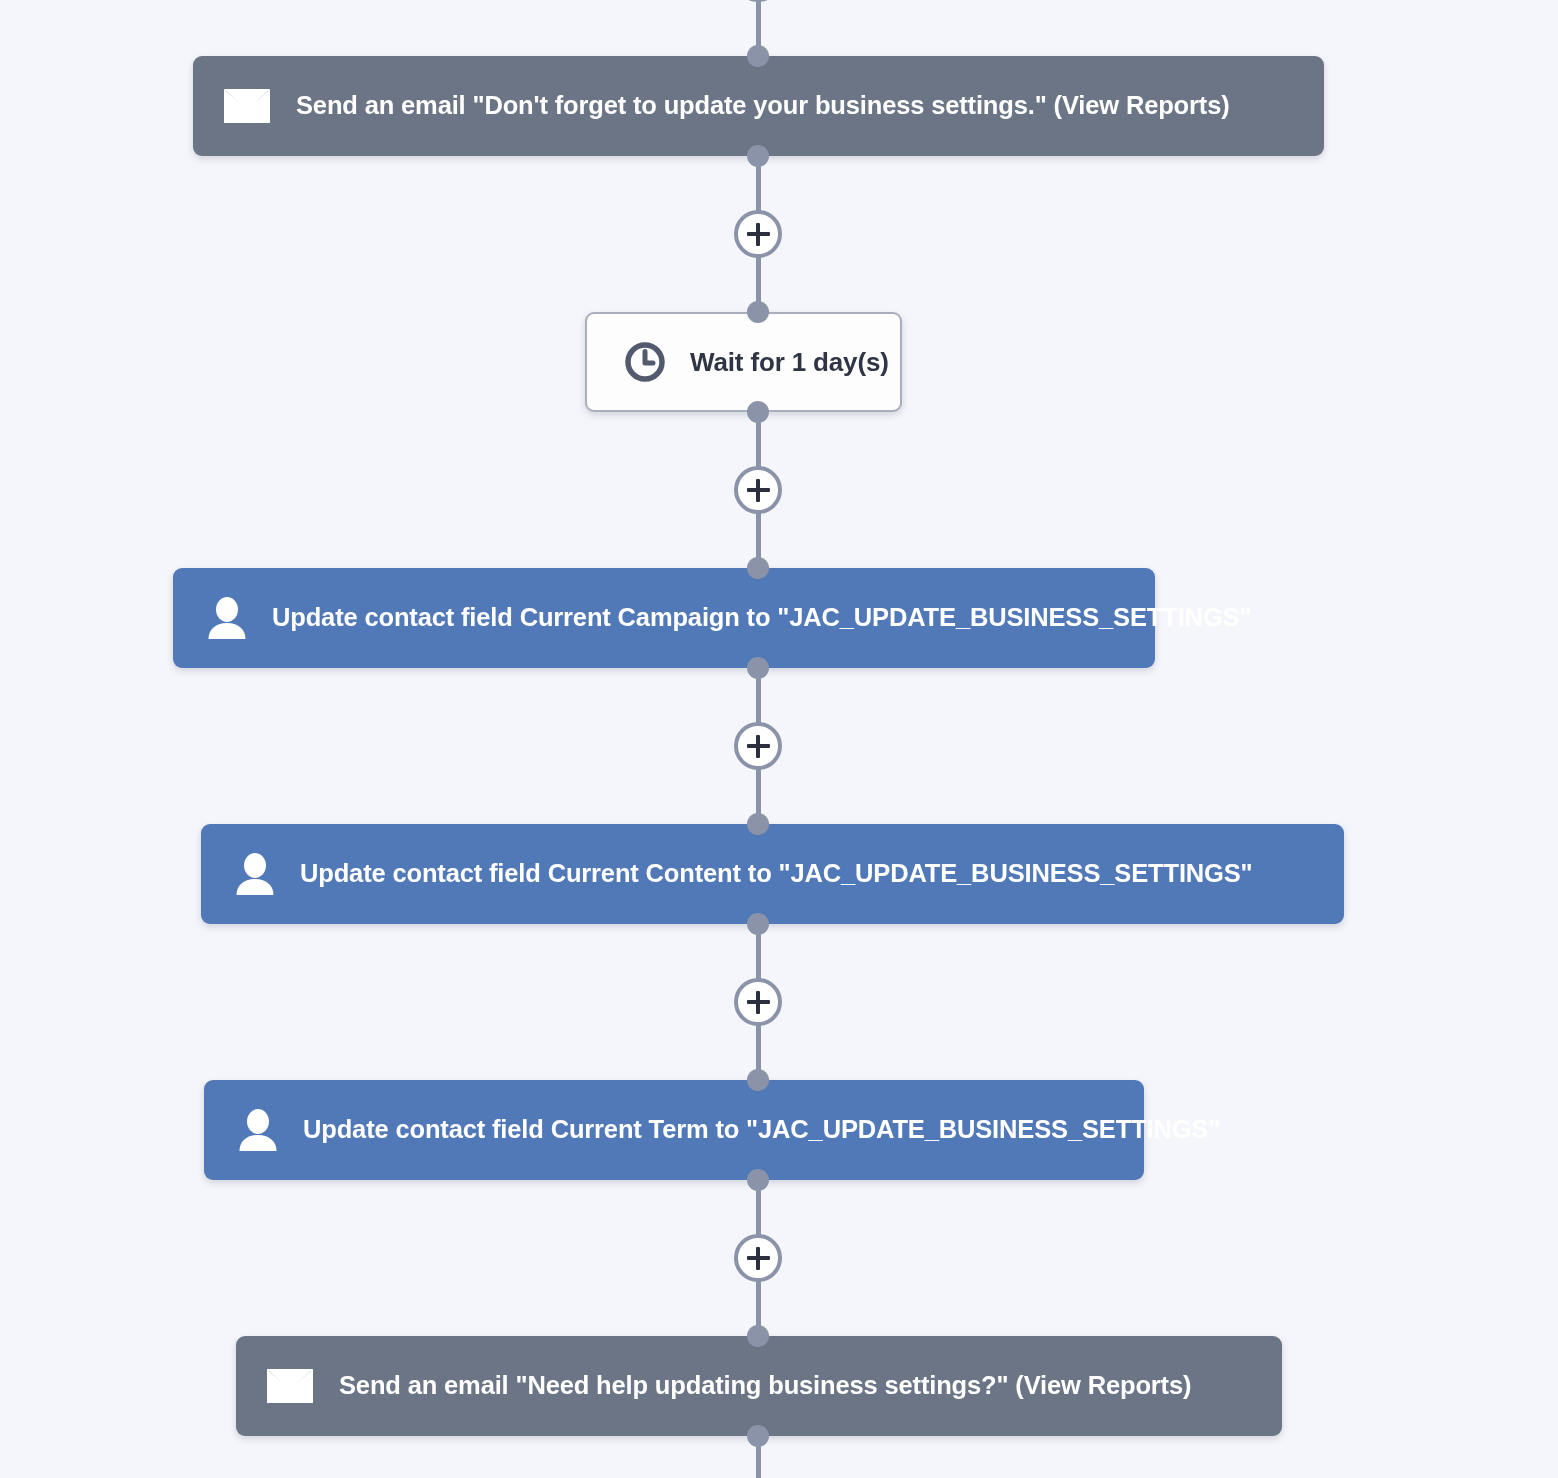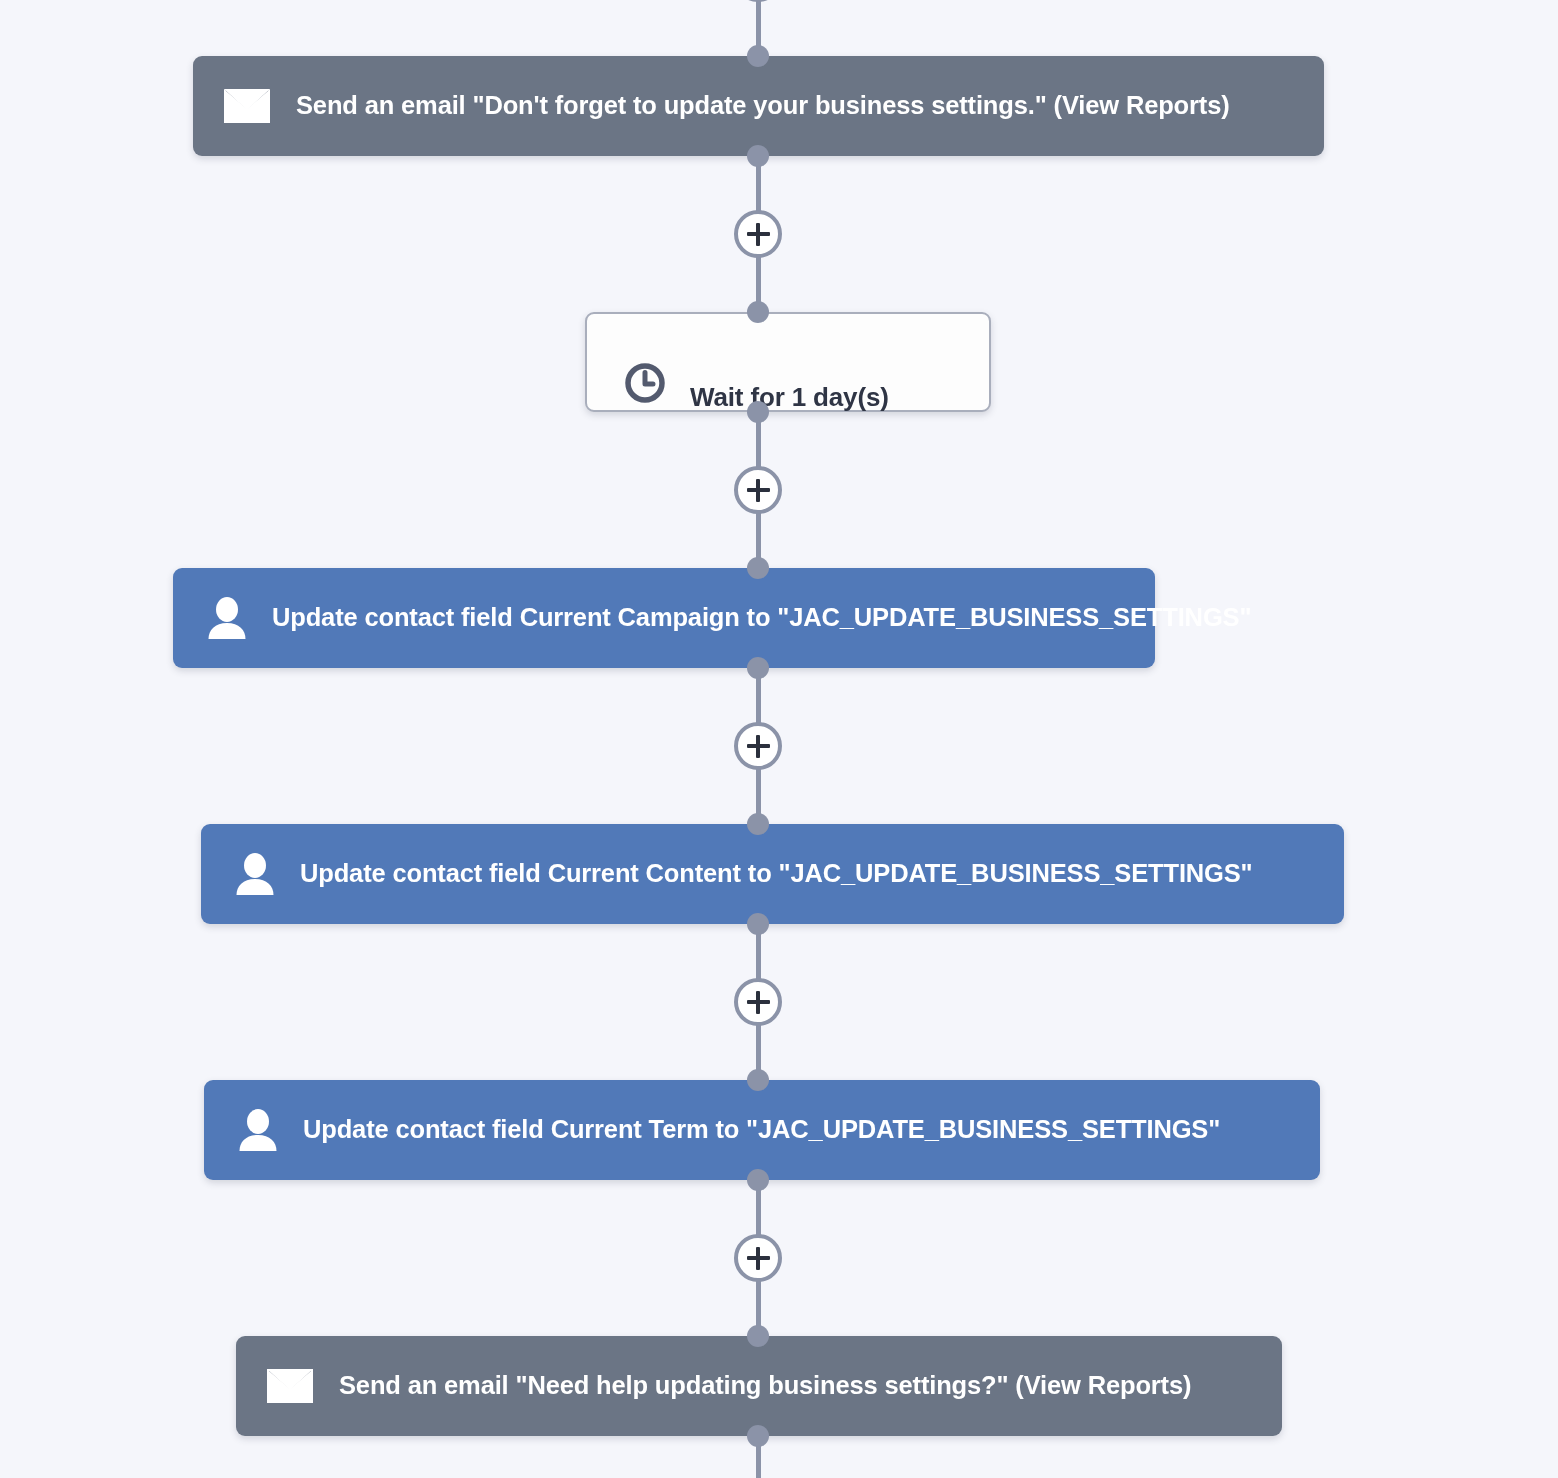--- a/index.html
+++ b/index.html
@@ -146,21 +146,21 @@
         <path fill="#ffffff" d="M0 0 H46 L23 21 Z"></path>
       </svg>
     </span>
     <span class="node-label">Send an email "Don't forget to update your business settings." (View Reports)</span>
   </div>
   <div class="anchor" style="top:56px;"></div>
   <div class="anchor" style="top:156px;"></div>
 
   <div class="plus-btn" style="top:234px;"></div>
 
-  <div class="node node-wait" style="left:585px; top:312px; width:406px;align-items:flex-end;">
+  <div class="node node-wait" style="left:585px; top:312px; width:317px;">
     <span class="node-icon">
       <svg width="44" height="44" viewBox="0 0 44 44">
         <circle cx="22" cy="22" r="17" fill="none" stroke="#535a6e" stroke-width="5.5"></circle>
         <path d="M22 11.5 V23 H30" fill="none" stroke="#535a6e" stroke-width="5" stroke-linecap="round" stroke-linejoin="round"></path>
       </svg>
     </span>
     <span class="node-label">Wait for 1 day(s)</span>
   </div>
   <div class="anchor" style="top:312px;"></div>
   <div class="anchor" style="top:412px;"></div>
@@ -188,21 +188,21 @@
         <path fill="#ffffff" d="M20 26 C8 26 1.5 33 1.5 42 H38.5 C38.5 33 32 26 20 26 Z"></path>
       </svg>
     </span>
     <span class="node-label">Update contact field Current Content to "JAC_UPDATE_BUSINESS_SETTINGS"</span>
   </div>
   <div class="anchor" style="top:824px;"></div>
   <div class="anchor" style="top:924px;"></div>
 
   <div class="plus-btn" style="top:1002px;"></div>
 
-  <div class="node node-contact" style="left:204px; top:1080px; width:1116px;">
+  <div class="node node-contact" style="left:204px; top:1080px; width:940px;">
     <span class="node-icon">
       <svg width="40" height="42" viewBox="0 0 40 42">
         <ellipse cx="20" cy="12.5" rx="11" ry="12.5" fill="#ffffff"></ellipse>
         <path fill="#ffffff" d="M20 26 C8 26 1.5 33 1.5 42 H38.5 C38.5 33 32 26 20 26 Z"></path>
       </svg>
     </span>
     <span class="node-label">Update contact field Current Term to "JAC_UPDATE_BUSINESS_SETTINGS"</span>
   </div>
   <div class="anchor" style="top:1080px;"></div>
   <div class="anchor" style="top:1180px;"></div>

